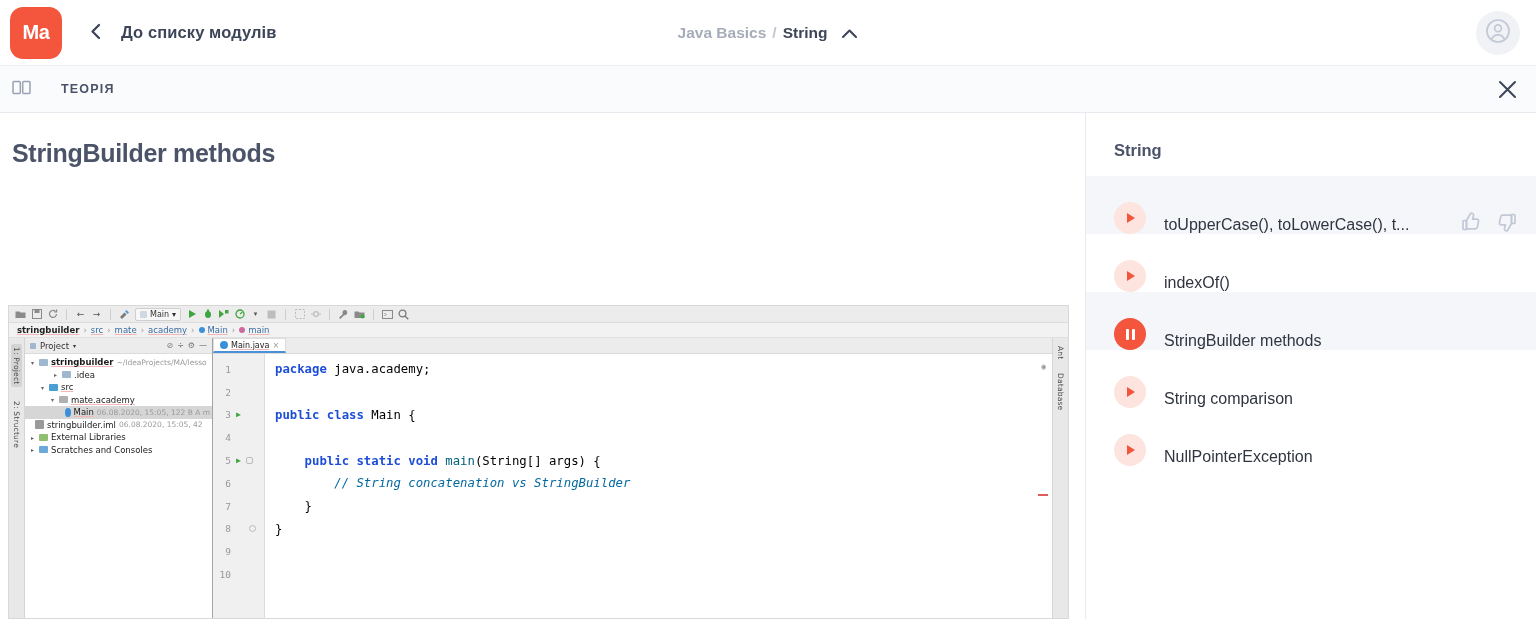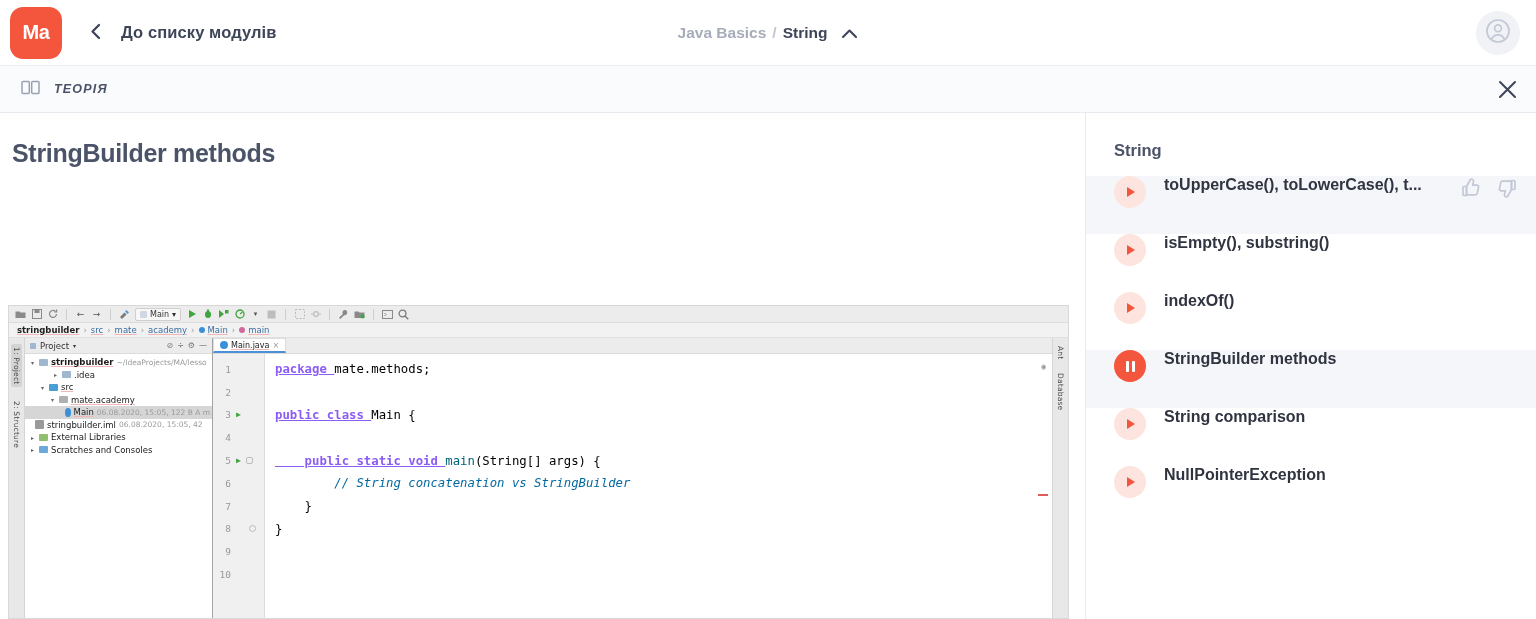--- a/index.html
+++ b/index.html
@@ -53,21 +53,21 @@
   }
 
   
   .subbar {
     height: 47px; flex: 0 0 47px;
     background: #fafbfc;
     border-bottom: 1px solid #e8eaef;
     display: flex; align-items: center;
     position: relative;
   }
-  .subbar-left { display: flex; align-items: center; gap: 14px; margin-left: 21px; cursor: pointer; font-style: italic; }
+  .subbar-left { display: flex; align-items: center; gap: 30px; margin-left: 12px; cursor: pointer; }
   .subbar-label {
     color: #4a5267; font-size: 12.5px; font-weight: bold;
     letter-spacing: 1.2px; text-transform: uppercase;
   }
   .close-btn {
     position: absolute; right: 14px; top: 50%; transform: translateY(-50%);
     width: 30px; height: 30px; cursor: pointer;
     display: flex; align-items: center; justify-content: center;
   }
 
@@ -197,21 +197,21 @@
   .grun { color:#3fa63f; font-size:8px; }
   .gfold { width:7px;height:7px;border:1px solid #bbb;border-radius:2px;display:inline-block;}
   .code {
     flex: 1; min-width: 0; position: relative;
     font-family: "DejaVu Sans Mono", monospace;
     font-size: 12.3px; padding-top: 4px;
     overflow: hidden; background:#fff;
   }
   .cline { height: 22.8px; display:flex; align-items:center; padding-left: 10px; white-space: pre; }
   .cline.hl { background: #fcfae8; }
-  .kw   { color: #8b5cf6; font-weight: bold; text-decoration: underline; }
+  .kw   { color: #1d4ed8; font-weight: bold; }
   .pl   { color: #000000; }
   .str  { color: #067d17; }
   .cm   { color: #0369a1; font-style: italic; }
   .mth  { color: #00627a; }
   .cursor { display:inline-block; width:1px; height:13px; background:#000; vertical-align:middle;}
 
   .ide-rtabs {
     width: 16px; flex:0 0 16px; background:#e8e8e8;
     border-left: 1px solid #d5d5d5;
     display:flex; flex-direction:column; align-items:center; padding-top: 8px; gap: 14px;
@@ -223,24 +223,23 @@
   .sidebar {
     width: 450px; flex: 0 0 450px;
     background: #fff;
     overflow-y: auto;
   }
   .sb-title {
     padding: 28px 0 16px 28px;
     font-size: 16.5px; font-weight: bold; color: #4b5368;
   }
   .sb-item {
-    display: flex; align-items: flex-start; gap: 18px;
+    display: flex; align-items: flex-end; gap: 18px;
     padding: 0 16px 0 28px; height: 58px;
     cursor: pointer;
-    font-weight: bold;
   }
   .sb-item.hover { background: #f5f6fa; }
   .sb-item.active { background: #f5f6fa; }
   .sb-bullet {
     width: 32px; height: 32px; flex: 0 0 32px; border-radius: 50%;
     background: #fde4de;
     display: flex; align-items: center; justify-content: center;
   }
   .sb-bullet .play {
     width: 0; height: 0;
@@ -553,21 +552,21 @@
                   </div>
                 <div class="gline">
                     <span class="gnum">9</span>
                   </div>
                 <div class="gline">
                     <span class="gnum">10</span>
                   </div>
               </div>
 
               <div class="code">
-                <div class="cline"><span class="kw">package </span><span class="pl">mate.methods;</span></div>
+                <div class="cline"><span class="kw">package </span><span class="pl">java.academy;</span></div>
                 <div class="cline"></div>
                 <div class="cline"><span class="kw">public class </span><span class="pl">Main {</span></div>
                 <div class="cline"></div>
                 <div class="cline"><span class="kw">    public static void </span><span class="mth">main</span><span class="pl">(String[] args) {</span></div>
                 <div class="cline"><span class="cm">        // String concatenation vs StringBuilder</span></div>
                 <div class="cline"><span class="pl">    }</span></div>
                 <div class="cline"><span class="pl">}</span></div>
                 <div class="cline"></div>
                 <span class="eye">◉</span>
                 <span class="err-mark"></span>
@@ -601,26 +600,20 @@
           </span>
           <span class="thumb">
             <svg width="24" height="24" viewBox="0 0 24 24" fill="none">
                 <path d="M18 13.5h-2.5v-9H18a1 1 0 0 1 1 1v7a1 1 0 0 1-1 1z" stroke="#c3c8d6" stroke-width="1.7" stroke-linejoin="round"></path>
                 <path d="M15.5 13.5l-4 7a2 2 0 0 1-3-2.3l.9-3.4H5.2a1.8 1.8 0 0 1-1.75-2.2l1.3-6A1.8 1.8 0 0 1 6.5 5.2h9z" stroke="#c3c8d6" stroke-width="1.7" stroke-linejoin="round"></path>
               </svg>
           </span>
         </span>
       </div>
 
-      <div class="sb-item">
-        <span class="sb-bullet">
-            <span class="play"></span>
-          </span>
-        <span class="sb-label">isEmpty(), substring()</span>
-      </div>
 
       <div class="sb-item">
         <span class="sb-bullet">
             <span class="play"></span>
           </span>
         <span class="sb-label">indexOf()</span>
       </div>
 
       <div class="sb-item active">
         <span class="sb-bullet">

